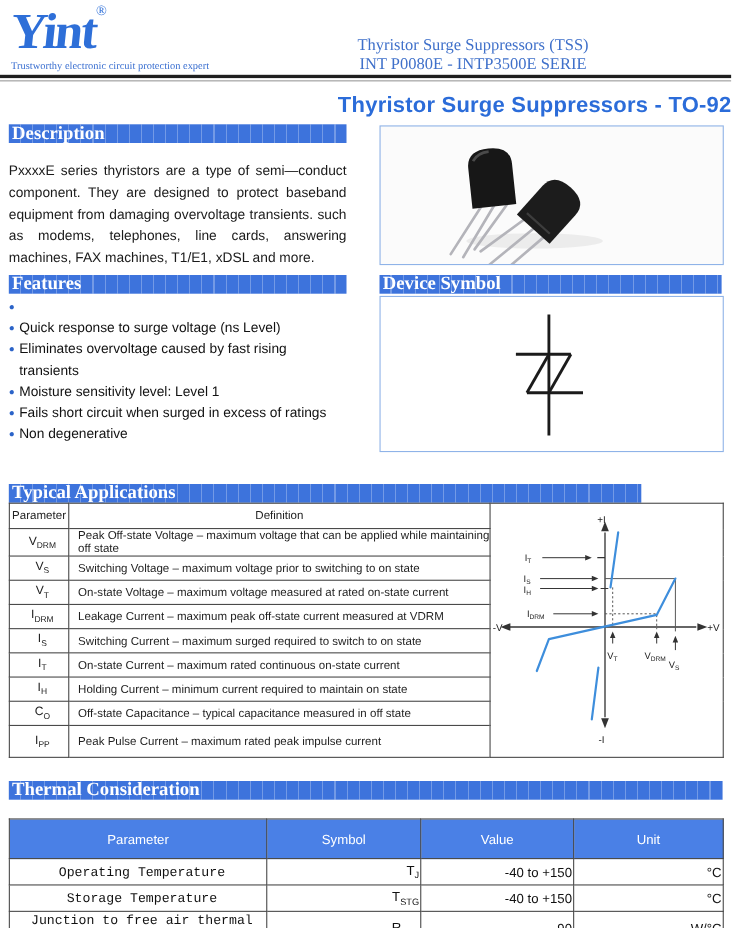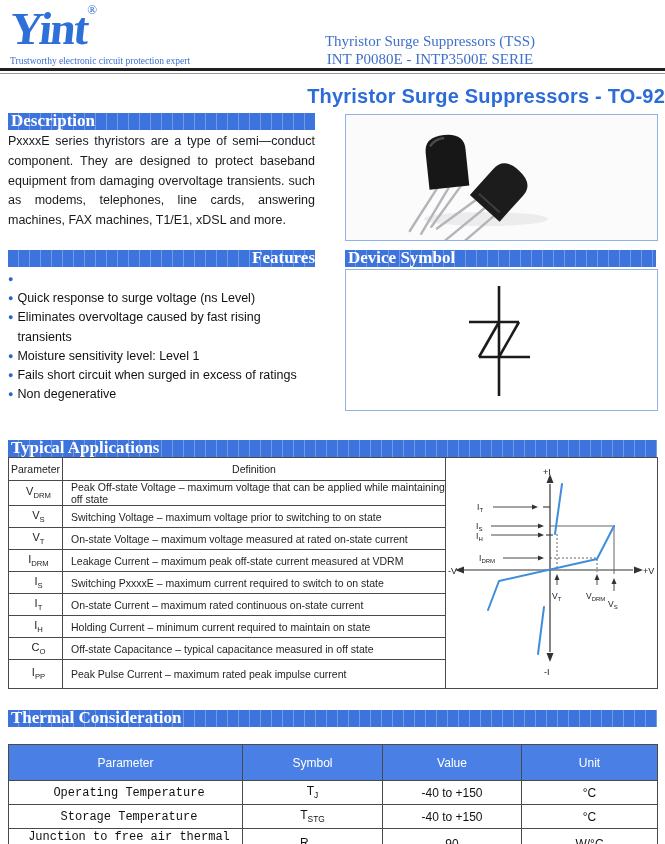--- a/index.html
+++ b/index.html
@@ -17,26 +17,26 @@
   .rule-dark{position:absolute;left:0;top:68px;width:665px;height:3px;background:#1f1f1f;}
   .rule-light{position:absolute;left:0;top:73px;width:665px;height:1px;background:#9a9a9a;}
   .page-title{position:absolute;left:0;top:85px;width:665px;text-align:right;
               font-size:20px;font-weight:bold;color:#2b6cd9;letter-spacing:0.2px;}
   
   .bar{position:absolute;height:17px;box-sizing:border-box;padding-left:3px;
        background-color:#3d73dc;
        background-image:repeating-linear-gradient(90deg,rgba(255,255,255,0) 0 10px,rgba(255,255,255,0.28) 10px 11px);
        color:#fff;font-family:"Liberation Serif",serif;font-weight:bold;font-size:17px;line-height:16px;}
   .bar-description{left:8px;top:113px;width:307px;}
-  .bar-features{left:8px;top:250px;width:307px;text-align:right;}
+  .bar-features{left:8px;top:250px;width:307px;}
   .bar-symbol{left:345px;top:250px;width:311px;}
-  .bar-apps{left:8px;top:440px;width:649px;}
+  .bar-apps{left:8px;top:440px;width:575px;}
   .bar-thermal{left:8px;top:710px;width:649px;}
   
-  .desc-text{position:absolute;left:8px;top:132px;width:307px;font-size:12.5px;
+  .desc-text{position:absolute;left:8px;top:146px;width:307px;font-size:12.5px;
              line-height:19.8px;text-align:justify;color:#1a1a1a;}
   
   .features{position:absolute;left:8px;top:270px;width:307px;margin:0;padding:0;list-style:none;
             font-size:12.5px;line-height:19.2px;color:#111;}
   .features li{display:flex;align-items:flex-start;}
   .features .blt{color:#2b63c8;font-size:9px;line-height:19.2px;margin-right:4px;flex:0 0 auto;}
   
   .photo-box{position:absolute;left:345px;top:114px;width:311px;height:125px;
              border:1px solid #8fb3e8;background:#fbfbfb;}
   .symbol-box{position:absolute;left:345px;top:269px;width:311px;height:140px;
@@ -47,21 +47,21 @@
   .apps th,.apps td{border:1px solid #4a4a4a;padding:0;overflow:hidden;}
   .apps th{font-weight:normal;text-align:center;height:22px;color:#222;}
   .apps td.sym{padding-left:6px;height:21px;font-size:11px;color:#222;text-align:center;}
   .apps td.def{padding-left:8px;color:#1f1f1f;}
   .apps tr.tall td{height:28px;margin-top:44px;}
   .apps td.diagram{padding:0;vertical-align:middle;text-align:center;background:#fff;}
   sub{font-size:0.7em;}
   .thermal{position:absolute;left:8px;top:744px;width:649px;font-size:12px;}
   .thermal th,.thermal td{border:1px solid #4a4a4a;}
   .thermal th{background:#4a80e6;color:#fff;font-weight:normal;height:33px;text-align:center;}
-  .thermal td{height:21px;text-align:center;color:#111;}
+  .thermal td{height:21px;text-align:right;color:#111;}
   .thermal td.pname{text-align:center;padding-left:8px;font-family:Liberation Mono, monospace;}
 </style>
 </head>
 <body>
 
 <div class="page">
 
   <div class="logo">
     <span class="logo-text">Yint</span><span class="logo-reg">®</span>
   </div>
@@ -238,21 +238,21 @@
     <tr>
           <td class="sym"><span>V</span><sub>T</sub></td>
           <td class="def">On-state Voltage – maximum voltage measured at rated on-state current</td>
         </tr>
     <tr>
           <td class="sym"><span>I</span><sub>DRM</sub></td>
           <td class="def">Leakage Current – maximum peak off-state current measured at VDRM</td>
         </tr>
     <tr>
           <td class="sym"><span>I</span><sub>S</sub></td>
-          <td class="def">Switching PxxxxE – maximum current required to switch to on state</td>
+          <td class="def">Switching Current – maximum surged required to switch to on state</td>
         </tr>
     <tr>
           <td class="sym"><span>I</span><sub>T</sub></td>
           <td class="def">On-state Current – maximum rated continuous on-state current</td>
         </tr>
     <tr>
           <td class="sym"><span>I</span><sub>H</sub></td>
           <td class="def">Holding Current – minimum current required to maintain on state</td>
         </tr>
     <tr>

